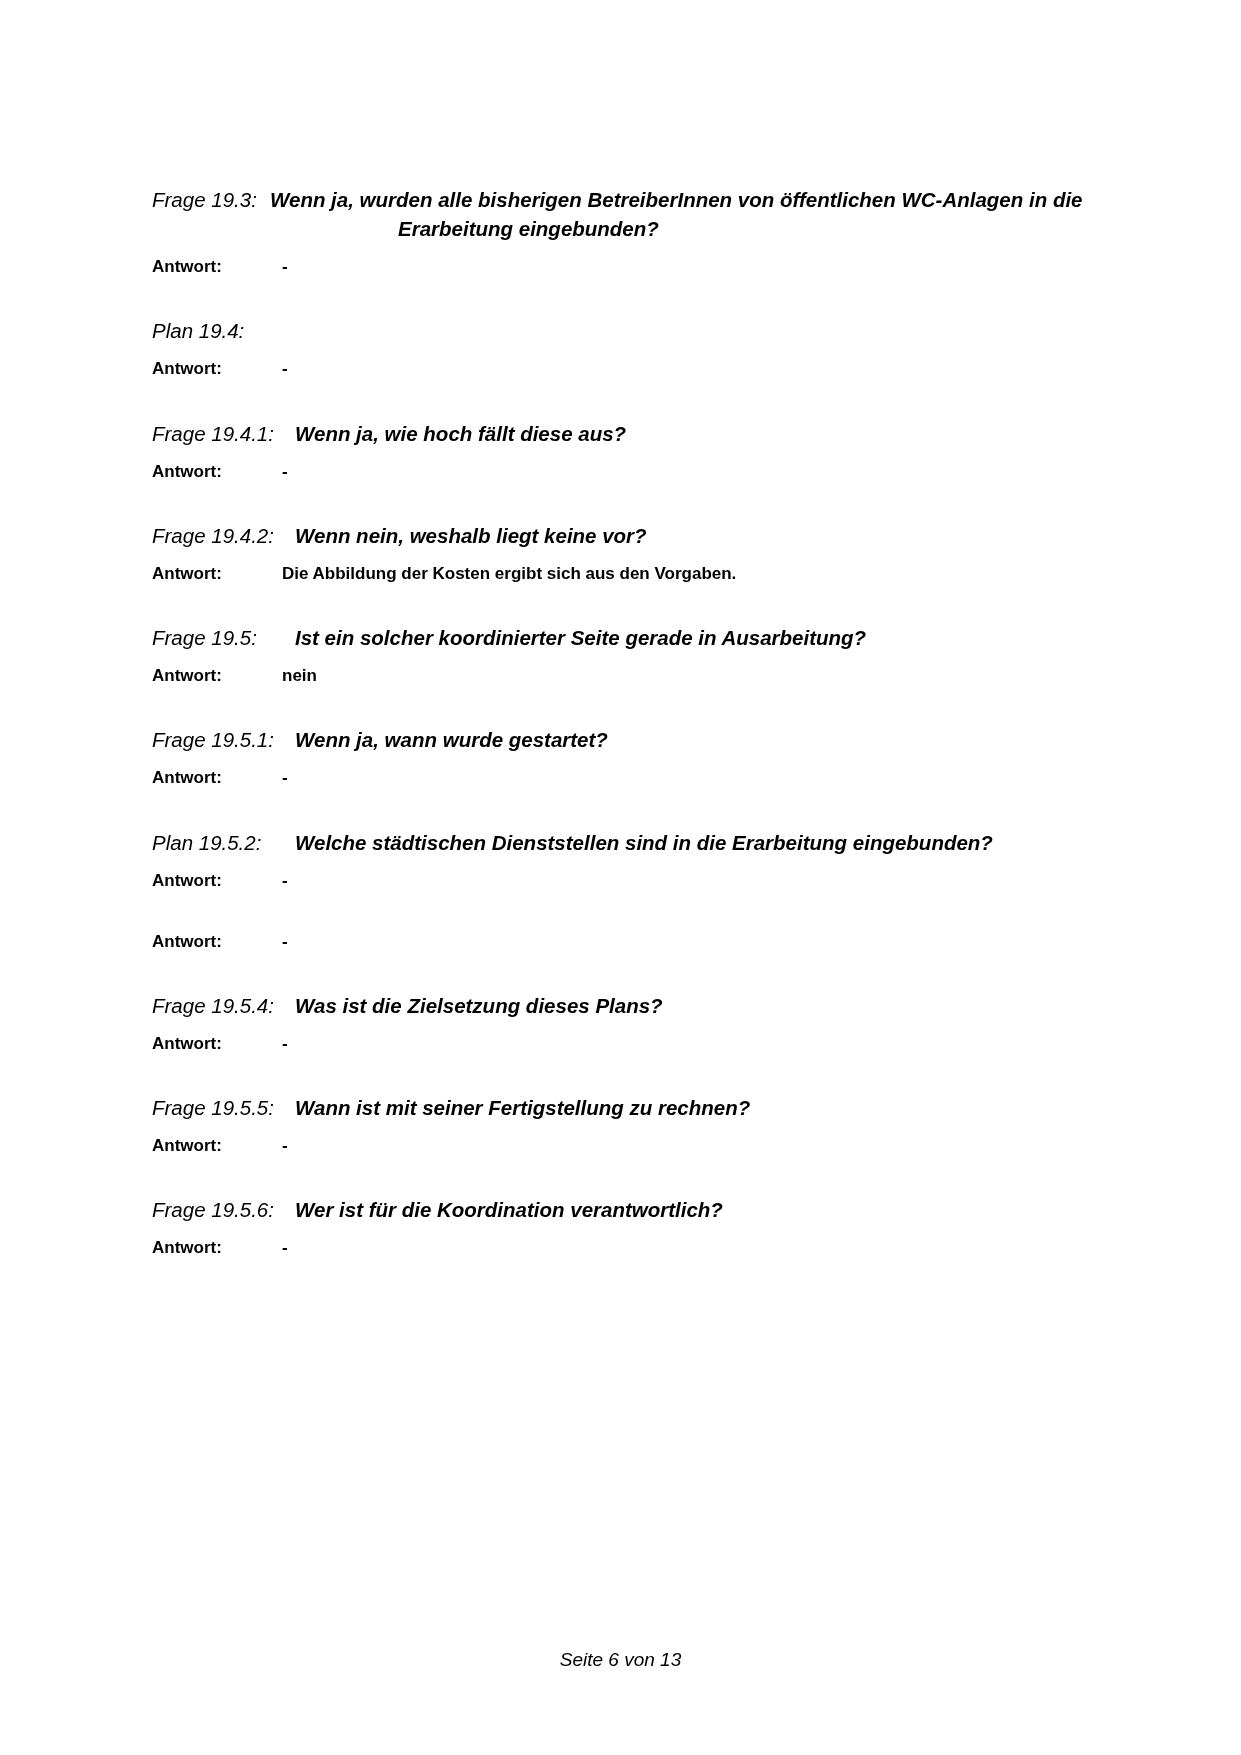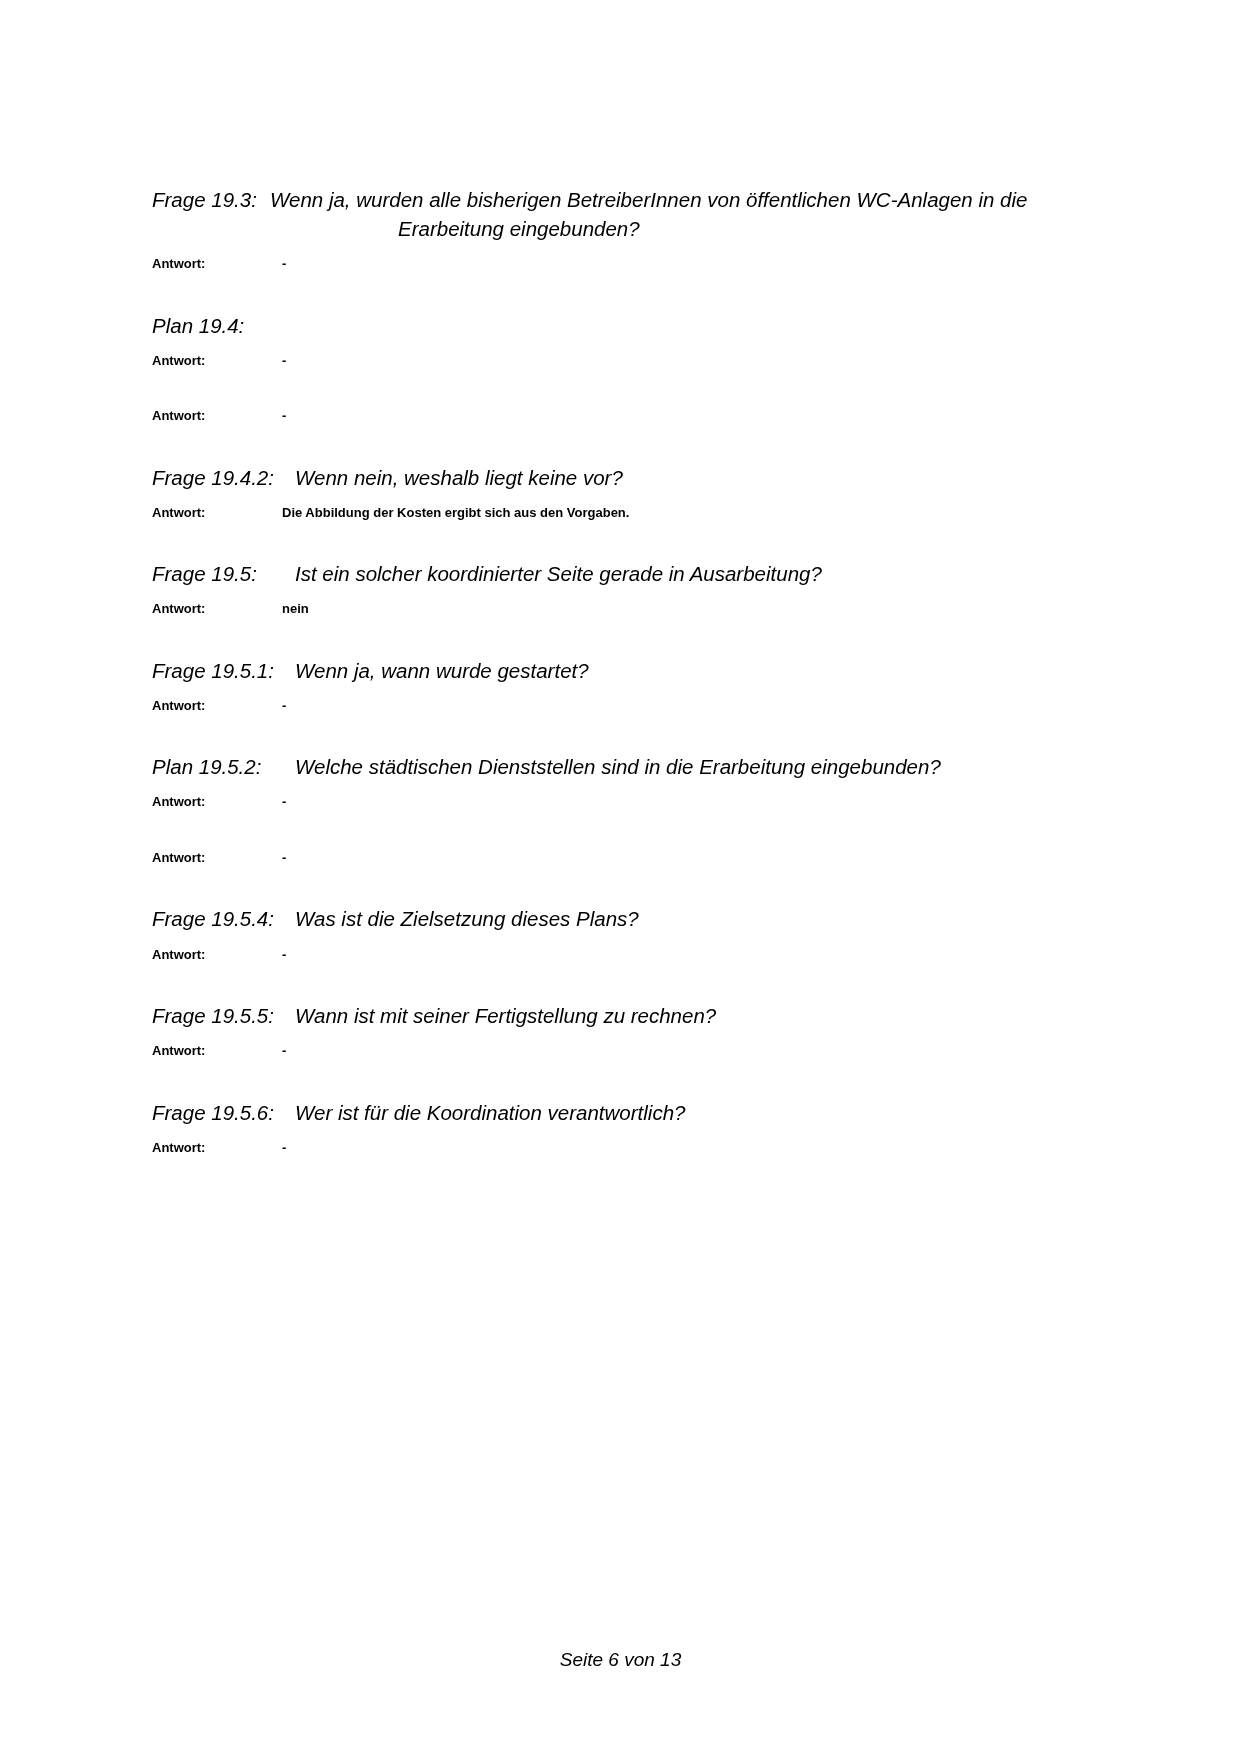--- a/index.html
+++ b/index.html
@@ -37,30 +37,31 @@
   .q-label {
     flex: 0 0 auto;
     min-width: 0;
     white-space: pre;
   }
   .q-label.w1 { width: 118px; }
   .q-label.w2 { width: 143px; }
   .q-text {
     flex: 1 1 auto;
     text-indent: 0;
+    font-weight: bold;
   }
   .q-text .cont {
     display: block;
     padding-left: 128px;
   }
   .answer {
     display: flex;
     align-items: flex-end;
     font-weight: bold;
-    font-size: 13px;
+    font-size: 17px;
     line-height: 1.42;
     margin-top: 12px;
   }
   .a-label {
     flex: 0 0 auto;
     width: 130px;
   }
   .a-text {
     flex: 1 1 auto;
   }
@@ -95,20 +96,24 @@
     <div class="question">
       <span class="q-label w1">Plan 19.4:</span>
     </div>
     <div class="answer">
       <span class="a-label">Antwort:</span>
       <span class="a-text">-</span>
     </div>
   </div>
 
   <div class="qa-block">
+    <div class="question">
+      <span class="q-label w2">Frage 19.4.1:</span>
+      <span class="q-text">Wenn ja, wie hoch fällt diese aus?</span>
+    </div>
     <div class="answer">
       <span class="a-label">Antwort:</span>
       <span class="a-text">-</span>
     </div>
   </div>
 
   <div class="qa-block">
     <div class="question">
       <span class="q-label w2">Frage 19.4.2:</span>
       <span class="q-text">Wenn nein, weshalb liegt keine vor?</span>

